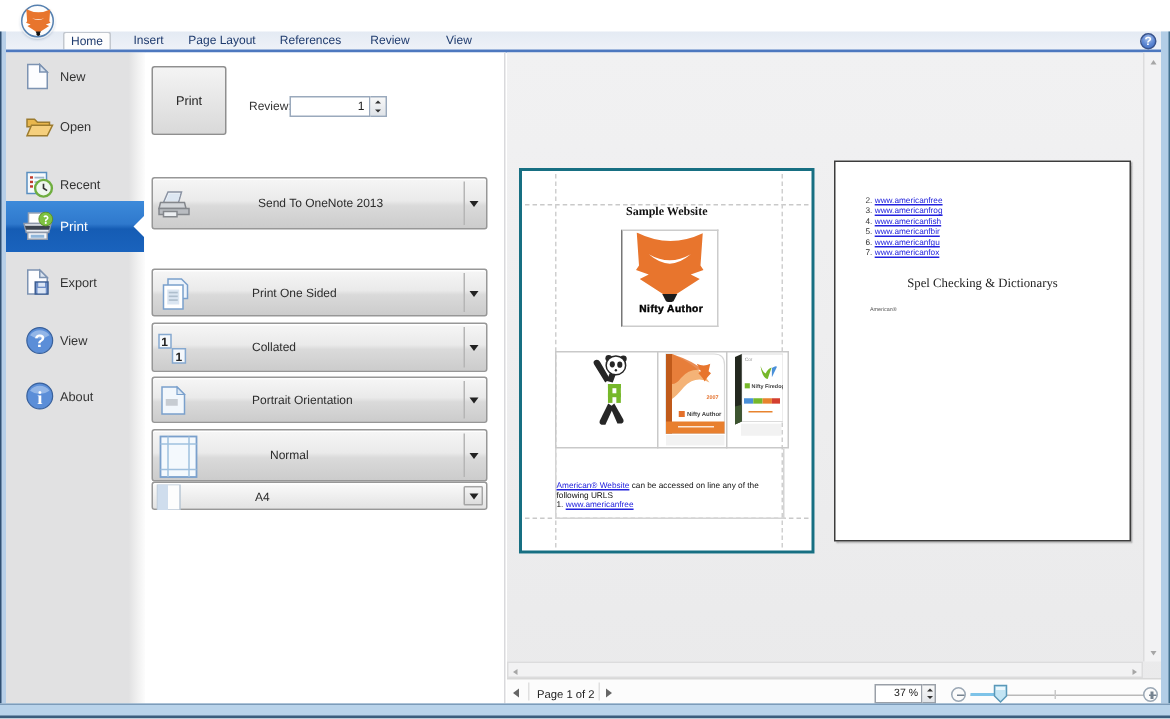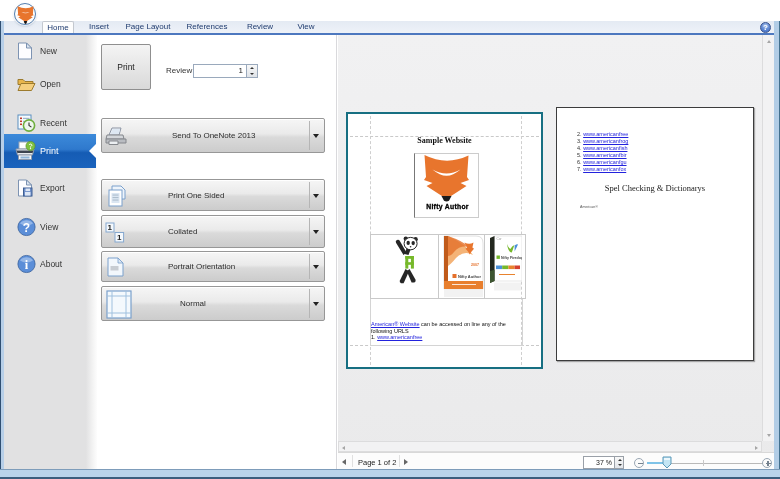--- a/index.html
+++ b/index.html
@@ -279,20 +279,28 @@
         <line x1="6" y1="1" x2="6" y2="28" stroke="#9fc0de" stroke-width="1"></line>
         <line x1="20" y1="1" x2="20" y2="28" stroke="#9fc0de" stroke-width="1"></line>
         <line x1="1" y1="6" x2="25" y2="6" stroke="#9fc0de" stroke-width="1"></line>
         <line x1="1" y1="23" x2="25" y2="23" stroke="#9fc0de" stroke-width="1"></line>
       </svg>
       <span class="txt">Normal</span>
       <span class="sep"></span>
         <span class="arr"></span>
     </div>
 
+    <div class="combo" id="cb-paper">
+      <svg style="left:2px;top:1px;" width="17" height="17" viewBox="0 0 17 17">
+        <rect x="1" y="0" width="15" height="17" fill="#fdfdfd" stroke="#b8c6d4" stroke-width="1"></rect>
+        <rect x="1" y="0" width="7" height="17" fill="#cfdded"></rect>
+      </svg>
+      <span class="txt">A4</span>
+      <span class="arrbox"></span>
+    </div>
   </div>
   <div id="preview">
     <div id="page1">
       <div class="dashh" style="top:22px;"></div>
       <div class="dashh" style="top:231px;"></div>
       <div class="dashv" style="left:22px;"></div>
       <div class="dashv" style="left:173px;"></div>
       <div class="abs" style="left:0;top:22px;width:193px;text-align:center;font-family:'Liberation Serif',serif;font-weight:bold;font-size:8px;color:#111;">Sample Website</div>
       <div class="abs" style="left:66px;top:39px;width:65px;height:65px;border:1px solid #ccc;border-left:1px solid #777;background:#fff;">
         <svg class="abs" style="left:8px;top:1px;" width="47" height="47" viewBox="0 0 47 47">

